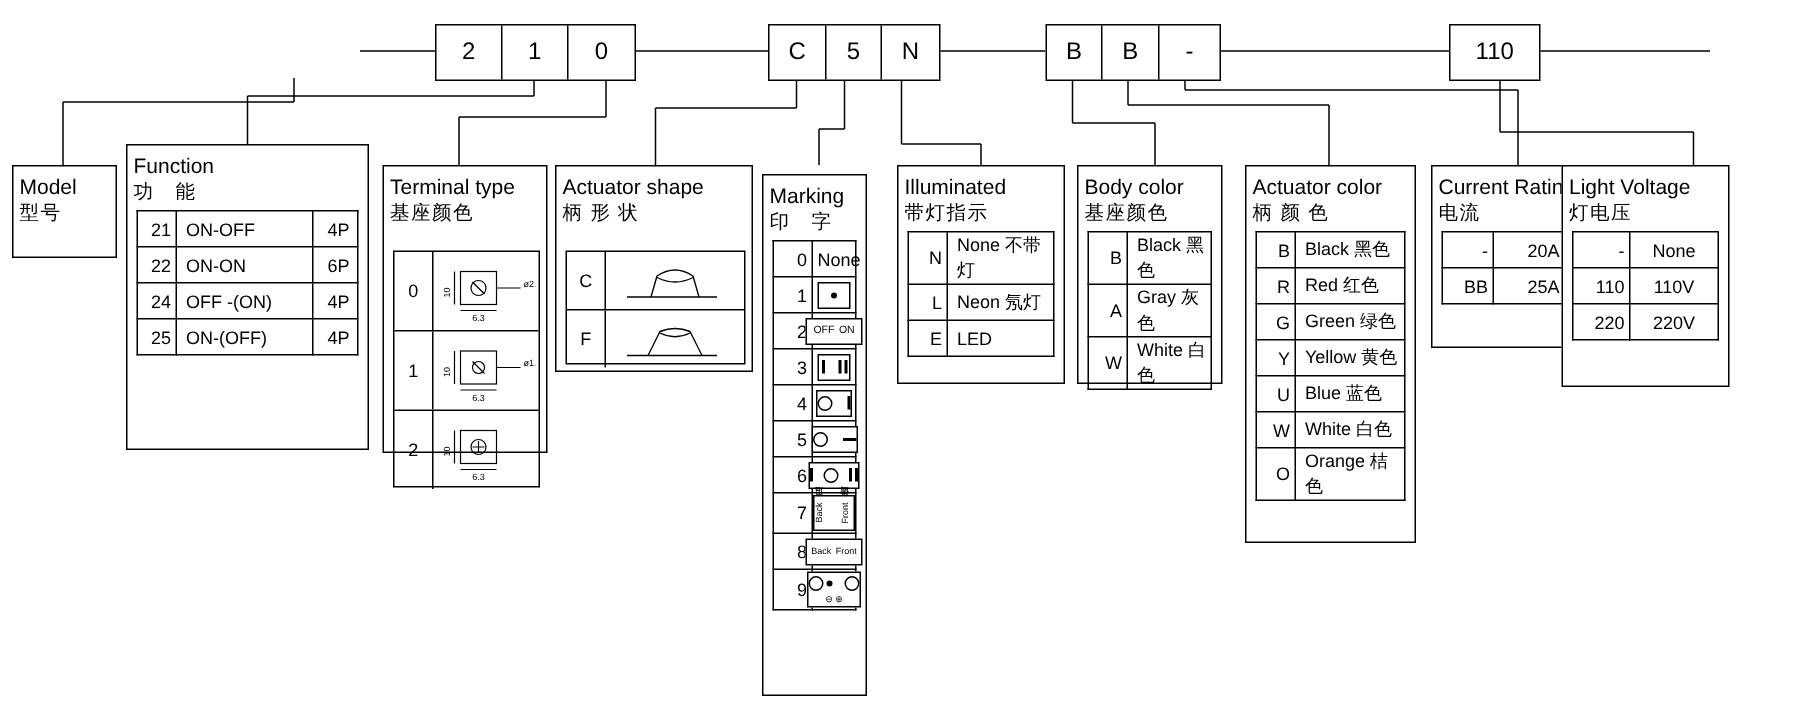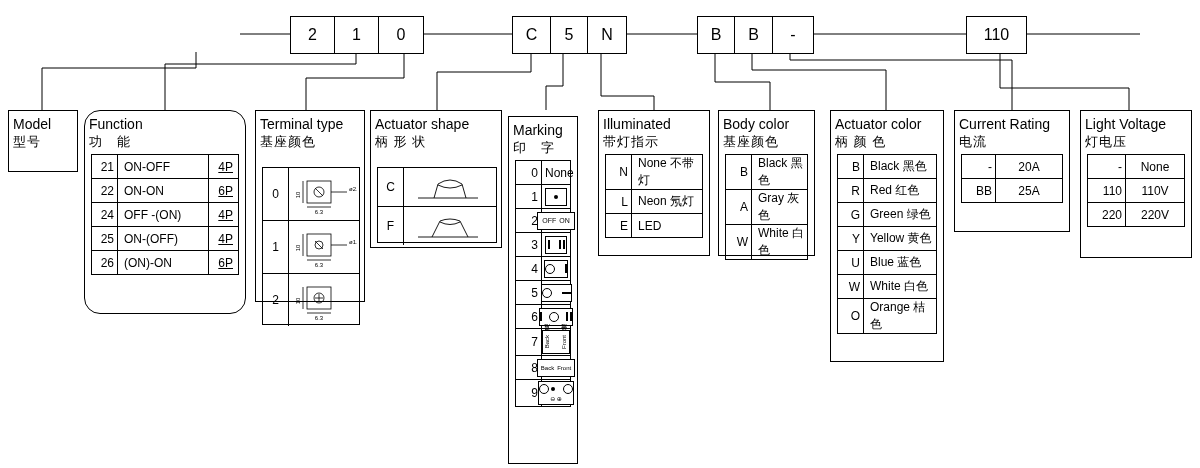--- a/index.html
+++ b/index.html
@@ -54,21 +54,21 @@
     font-size:12px;
     height:24px;
     padding:0 3px;
     text-align:center;
     vertical-align:middle;
     box-sizing:border-box;
   }
   .legend table td.key{width:26px;text-align:right;}
   .legend table td.val{text-align:left;padding-left:6px;}
   .legend table td.valc{text-align:center;}
-  .legend table td.pole{width:30px;text-align:right;padding-right:5px;text-decoration:underline;}
+  .legend table td.pole{width:30px;text-align:right;padding-right:5px;}
   .legend .tablewrap{padding:0 6px 6px 6px;box-sizing:border-box;}
 
   
   .mk{
     display:flex;align-items:center;justify-content:center;
     height:20px;
   }
   .mkbox{
     border:1px solid #000;
     width:44px;height:18px;
@@ -176,21 +176,21 @@
     <div class="cell" style="width:100%;">110</div>
   </div>
 
   <div class="legend" style="left:8px;top:110px;width:70px;height:62px;">
     <div class="head">
       <div class="en">Model</div>
       <div class="cn">型号</div>
     </div>
   </div>
 
-  <div class="legend" style="left:84px;top:110px;width:162px;height:204px;border-radius:16px;">
+  <div class="legend" style="left:84px;top:96px;width:162px;height:204px;">
     <div class="head">
       <div class="en">Function</div>
       <div class="cn">功　能</div>
     </div>
     <div class="tablewrap">
       <table>
         <tbody>
             <tr>
           <td class="key">21</td>
           <td class="val">ON-OFF</td>
@@ -203,25 +203,20 @@
         </tr>
         <tr>
           <td class="key">24</td>
           <td class="val">OFF -(ON)</td>
           <td class="pole">4P</td>
         </tr>
         <tr>
           <td class="key">25</td>
           <td class="val">ON-(OFF)</td>
           <td class="pole">4P</td>
-        </tr>
-        <tr>
-          <td class="key">26</td>
-          <td class="val">(ON)-ON</td>
-          <td class="pole">6P</td>
         </tr>
       </tbody>
         </table>
     </div>
   </div>
 
   <div class="legend" style="left:255px;top:110px;width:110px;height:192px;">
     <div class="head">
       <div class="en">Terminal type</div>
       <div class="cn">基座颜色</div>
@@ -551,21 +546,21 @@
         </tr>
         <tr>
           <td class="key" style="width:34px;">BB</td>
           <td class="valc">25A</td>
         </tr>
       </tbody>
         </table>
     </div>
   </div>
 
-  <div class="legend" style="left:1080px;top:110px;width:112px;height:148px;">
+  <div class="legend" style="left:1041px;top:110px;width:112px;height:148px;">
     <div class="head">
       <div class="en">Light Voltage</div>
       <div class="cn">灯电压</div>
     </div>
     <div class="tablewrap">
       <table>
         <tbody>
             <tr>
           <td class="key" style="width:38px;">-</td>
           <td class="valc">None</td>

